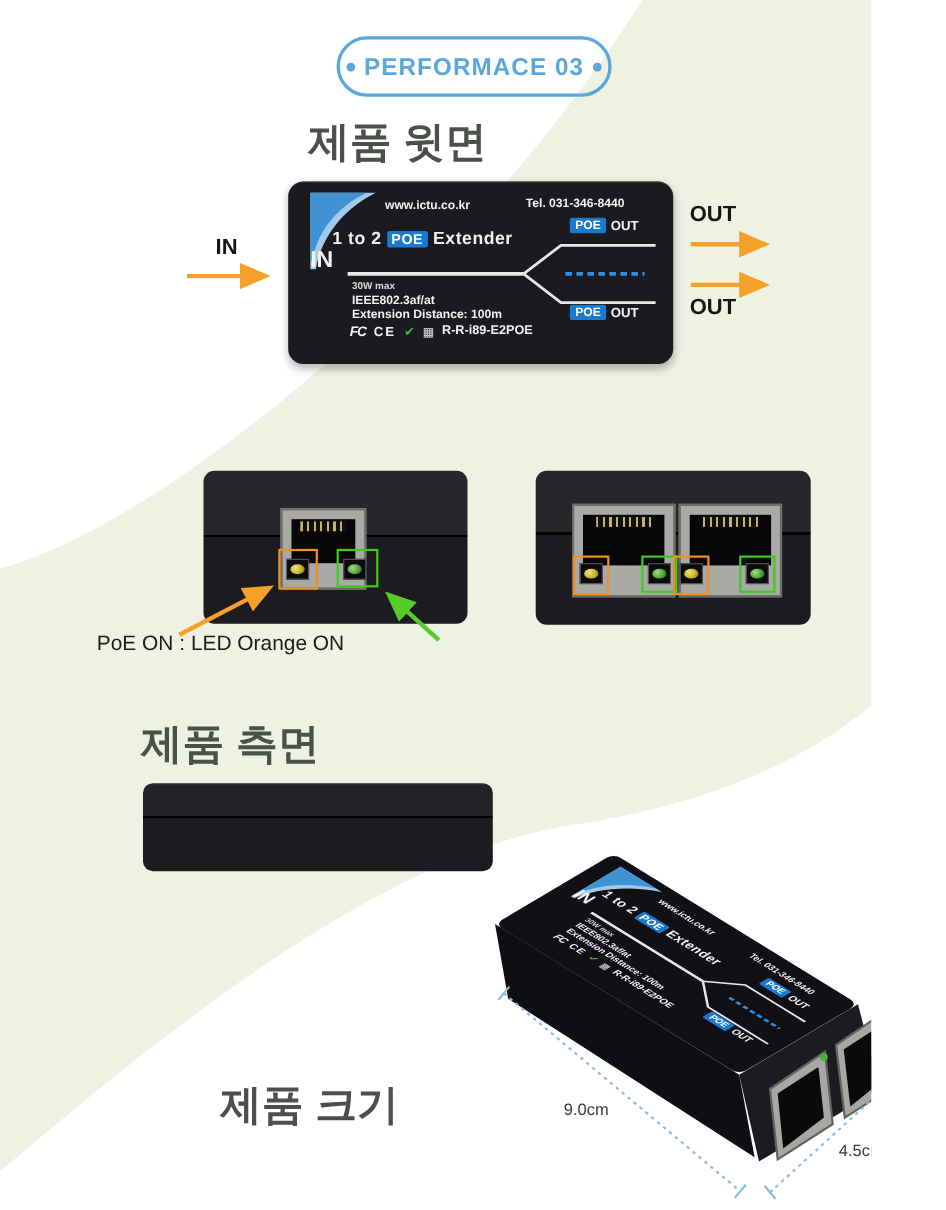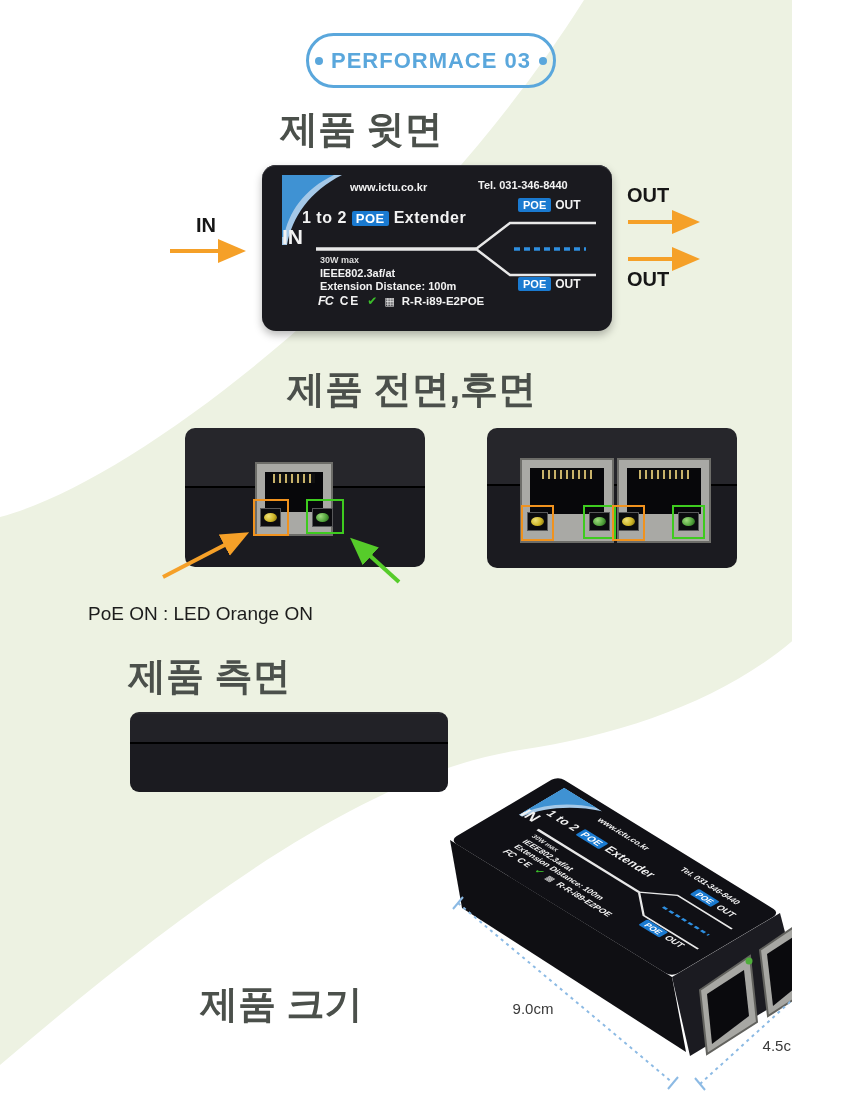--- a/index.html
+++ b/index.html
@@ -65,21 +65,21 @@
   .pins{position:absolute;height:9px;background:repeating-linear-gradient(90deg,#c9b36a 0 2px,#111 2px 6px);}
   .ledwin{position:absolute;width:21px;height:19px;background:#0b0b0e;border:1px solid #58585a;box-sizing:border-box;}
   .ledwin .bulb{position:absolute;left:3px;top:4px;width:13px;height:9px;border-radius:50%;}
   .bulb.o{background:radial-gradient(circle at 35% 35%,#efe27a,#cdb425 55%,#73620f);}
   .bulb.g{background:radial-gradient(circle at 35% 35%,#9fdc7e,#4d9e38 60%,#1e4c12);}
   .hlbox{position:absolute;box-sizing:border-box;background:transparent;}
   .hlbox.o{border:2.5px solid #f0921e;}
   .hlbox.g{border:2.5px solid #3ecb1f;}
 
   
-  .ann{font-size:19px;color:#1c1c1c;margin-top:28px;}
+  .ann{font-size:19px;color:#1c1c1c;}
   .ann-orange{left:88px;top:575px;}
   .ann-green{left:338px;top:575px;width:234px;text-align:center;line-height:26px;}
 
   
   .device-side{left:130px;top:712px;width:318px;height:80px;border-radius:9px;
     background:linear-gradient(#2a2a2f 0 2px,#222227 2px 30px,#000 30px 32px,#1b1b20 32px);}
 
   
   .device3d{left:0;top:0;width:350px;height:166px;background:#101015;border-radius:10px;
             transform-origin:0 0;transform:matrix(0.634,0.391,-0.651,0.386,558,776);z-index:3;}
@@ -102,21 +102,20 @@
     <circle cx="806" cy="922" r="3.5" fill="#4fae3b"></circle>
   </svg>
 
   <div class="z badge">
     <span class="badge-dot l"></span>
     <span class="badge-label">PERFORMACE 03</span>
     <span class="badge-dot r"></span>
   </div>
 
   <div class="z heading h-top">제품 윗면</div>
-  <div class="z heading h-fb">제품 전면,후면</div>
   <div class="z heading h-size">제품 크기</div>
   <div class="z heading h-side">제품 측면</div>
 
   <div class="z flow flow-in">IN</div>
   <div class="z flow flow-out1">OUT</div>
   <div class="z flow flow-out2">OUT</div>
 
   <div class="z device-top">
     <div class="devlabel">
       <svg class="abs" style="left:20px;top:10px" width="66" height="70" viewBox="0 0 66 70">

